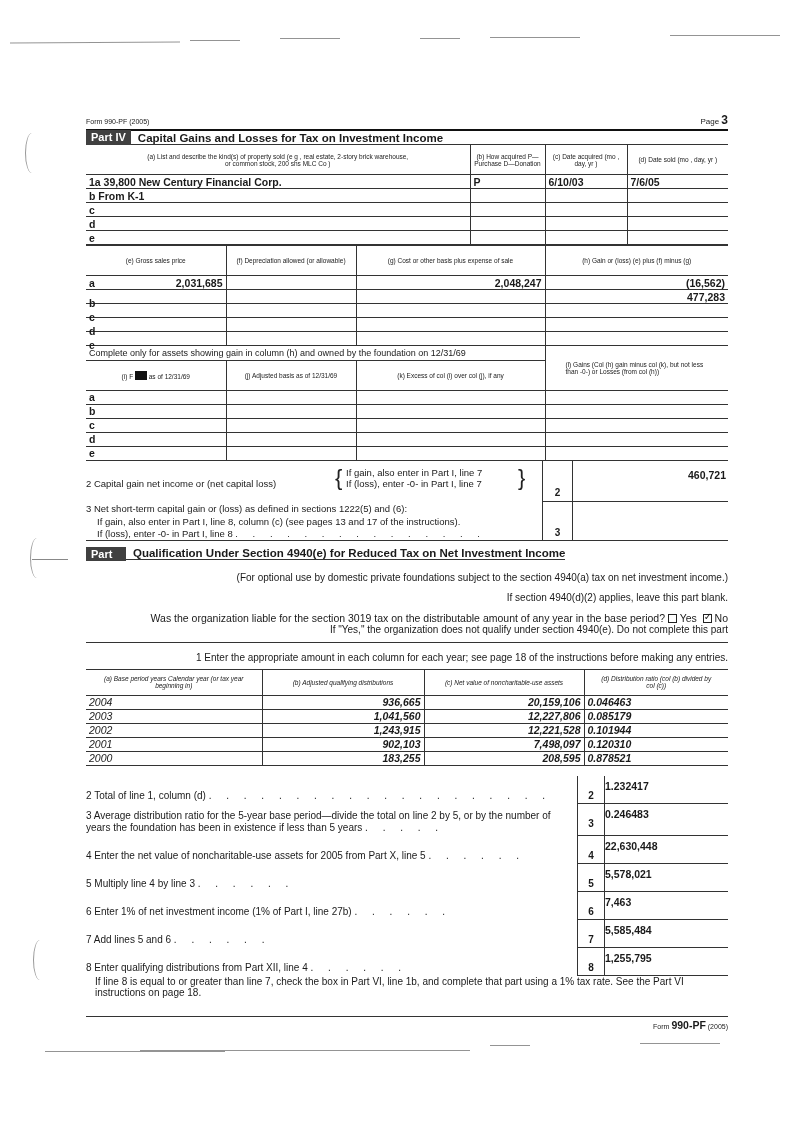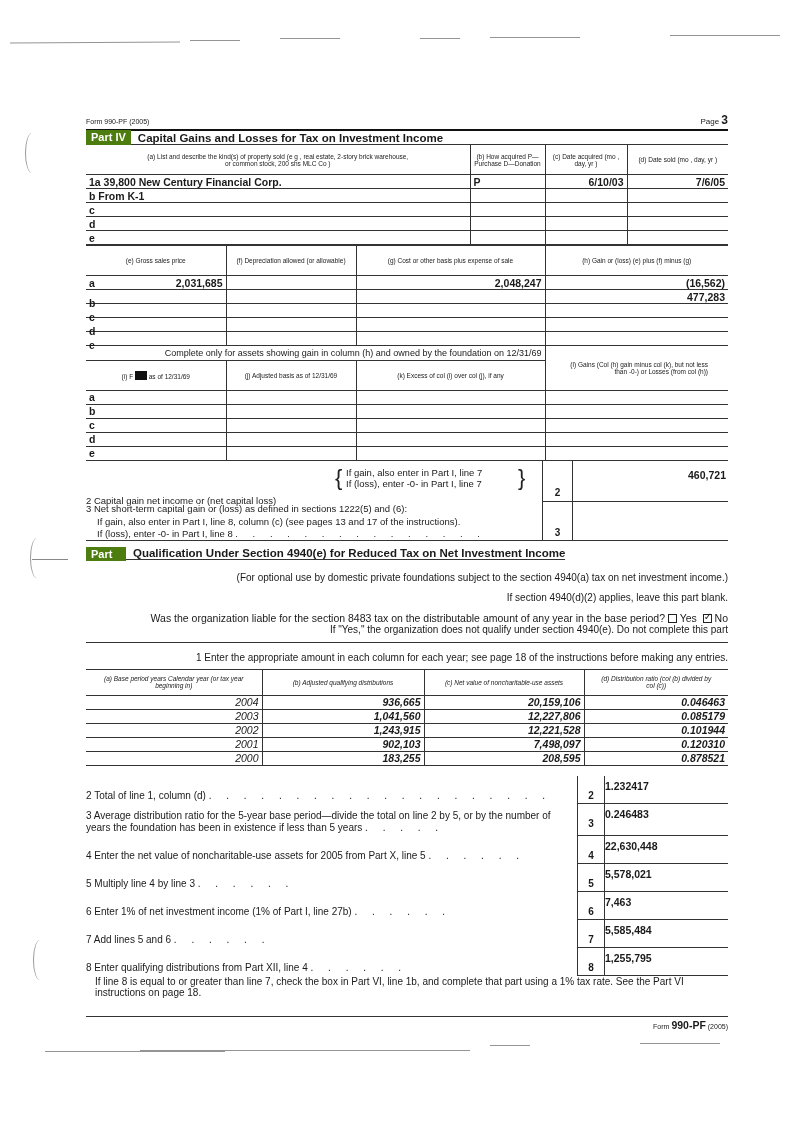--- a/index.html
+++ b/index.html
@@ -11,33 +11,33 @@
   .hole-arrow { position: absolute; height: 1px; background: #888; }
 
   .page { position: absolute; left: 86px; top: 113px; width: 642px; }
 
   .form-head { position: relative; height: 16px; }
   .form-id { position: absolute; left: 0; top: 5px; font-size: 7px; }
   .page-num { position: absolute; right: 0; top: 0; font-size: 8px; }
   .page-num b { font-size: 12px; }
 
   .part-bar { display: flex; align-items: center; border-top: 2px solid #111; height: 15px; }
-  .part-tag { background: #4d7c0f; color: #fff; font-weight: bold; font-size: 11px; padding: 0 5px; height: 15px; line-height: 15px; }
+  .part-tag { background: #404040; color: #fff; font-weight: bold; font-size: 11px; padding: 0 5px; height: 15px; line-height: 15px; }
   .part-title { font-weight: bold; font-size: 11.5px; padding-left: 7px; }
 
   table { border-collapse: collapse; width: 100%; }
   td, th { font-weight: normal; }
 
   .t1 { font-size: 10.5px; }
   .t1 td { border-bottom: 1px solid #333; height: 14px; padding: 0 3px; }
   .t1 .hdr td { font-size: 6.5px; text-align: center; line-height: 7px; height: 30px; border-top: 1px solid #333; }
   .vl { border-left: 1px solid #333; }
   .bold { font-weight: bold; }
   .r { text-align: right; }
-  .c { text-align: right; }
+  .c { text-align: left; }
 
   .cap-block { position: relative; height: 80px; font-size: 9.5px; border-bottom: 1px solid #333; }
   .cap-block .txt { position: absolute; }
   .brace { position: absolute; font-size: 22px; line-height: 22px; color: #222; }
   .cap-box { position: absolute; left: 456px; top: 0; width: 186px; height: 80px; border-left: 1px solid #333; }
   .cap-box .num { position: absolute; left: 0; width: 30px; height: 40px; border-right: 1px solid #333; text-align: center; font-weight: bold; font-size: 10px; }
   .cap-box .val { position: absolute; left: 30px; right: 0; height: 40px; text-align: right; font-weight: bold; font-size: 10.5px; padding-right: 2px; }
   .cap-box .sep { position: absolute; left: 0; right: 0; top: 40px; height: 1px; background: #333; }
 
   .part5-bar { display: flex; align-items: center; height: 26px; }
@@ -250,21 +250,21 @@
         <tr>
           <td class="bold"><span>e</span></td>
           <td class="vl"></td>
           <td class="vl"></td>
           <td class="vl"></td>
         </tr>
       </tbody>
   </table>
 
   <div class="cap-block">
-    <span class="txt" style="left:0;top:34px">2 Capital gain net income or (net capital loss)</span>
+    <span class="txt" style="left:0;top:17px">2 Capital gain net income or (net capital loss)</span>
     <span class="brace" style="left:249px;top:6px">{</span>
     <span class="txt" style="left:260px;top:6px;font-size:9.5px;line-height:11px">If gain, also enter in Part I, line 7</span>
     <span class="txt" style="left:260px;top:17px;font-size:9.5px;line-height:11px">If (loss), enter -0- in Part I, line 7</span>
     <span class="brace" style="left:432px;top:6px">}</span>
     <span class="txt" style="left:0;top:42px">3 Net short-term capital gain or (loss) as defined in sections 1222(5) and (6):</span>
     <span class="txt" style="left:11px;top:55px">If gain, also enter in Part I, line 8, column (c) (see pages 13 and 17 of the instructions).</span>
     <span class="txt" style="left:11px;top:67px"><span>If (loss), enter -0- in Part I, line 8</span> <span class="dots">. . . . . . . . . . . . . . .</span></span>
     <div class="cap-box">
       <div class="num" style="top:0;padding-top:26px">2</div>
       <div class="val" style="top:8px">460,721</div>
@@ -274,21 +274,21 @@
     </div>
   </div>
 
   <div class="part5-bar">
     <span class="part-tag" style="height:14px;line-height:14px;width:40px">Part</span>
     <span class="part-title" style="border-bottom:1px solid #333">Qualification Under Section 4940(e) for Reduced Tax on Net Investment Income</span>
   </div>
   <div class="para" style="margin-top:5px">(For optional use by domestic private foundations subject to the section 4940(a) tax on net investment income.)</div>
   <div class="para" style="margin-top:8px">If section 4940(d)(2) applies, leave this part blank.</div>
   <div class="para" style="margin-top:8px;font-size:10.5px">
-    <span>Was the organization liable for the section 8483 tax on the distributable amount of any year in the base period?</span>
+    <span>Was the organization liable for the section 3019 tax on the distributable amount of any year in the base period?</span>
     <span id="cb-yes" class="cb"></span>
     <span>Yes</span>&nbsp;
     <span id="cb-no" class="cb checked"></span>
     <span>No</span>
   </div>
   <div class="para" style="border-bottom:1px solid #333;padding-bottom:6px">If "Yes," the organization does not qualify under section 4940(e). Do not complete this part</div>
   <div class="para" style="margin-top:9px;margin-bottom:5px;font-size:10px">1 Enter the appropriate amount in each column for each year; see page 18 of the instructions before making any entries.</div>
 
   <table class="t2">
     <colgroup>

